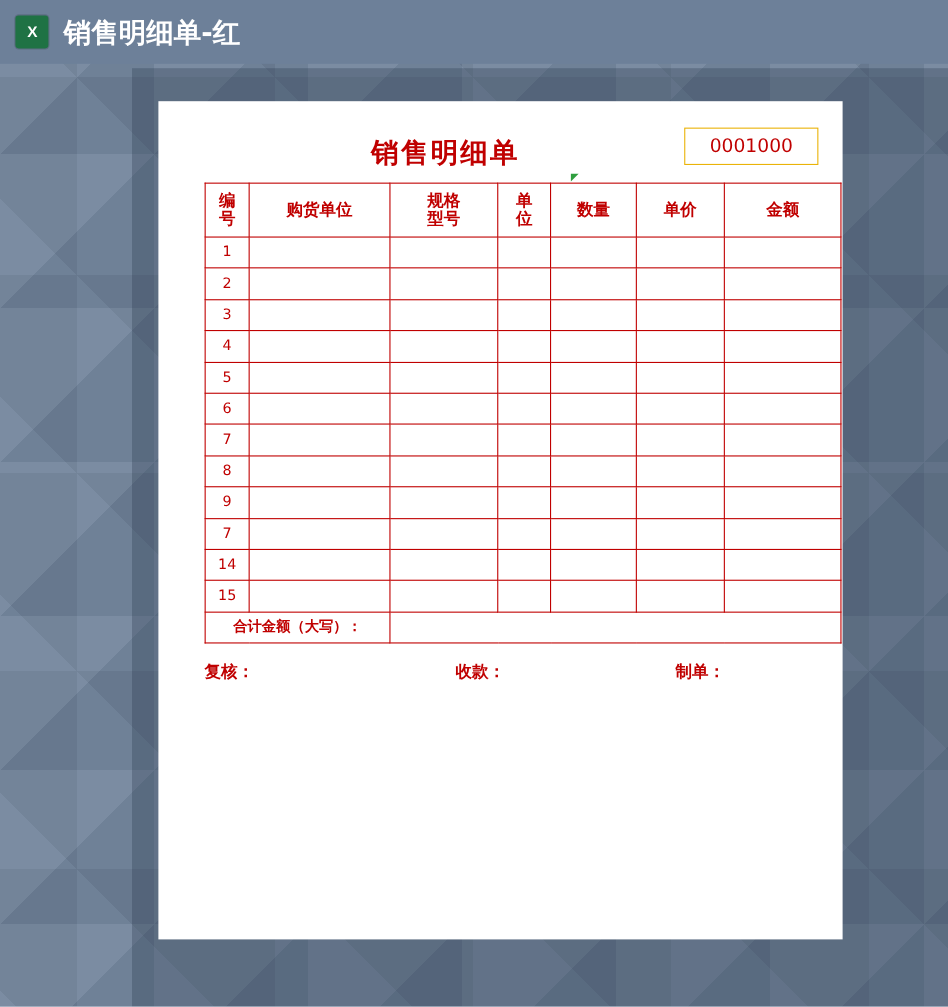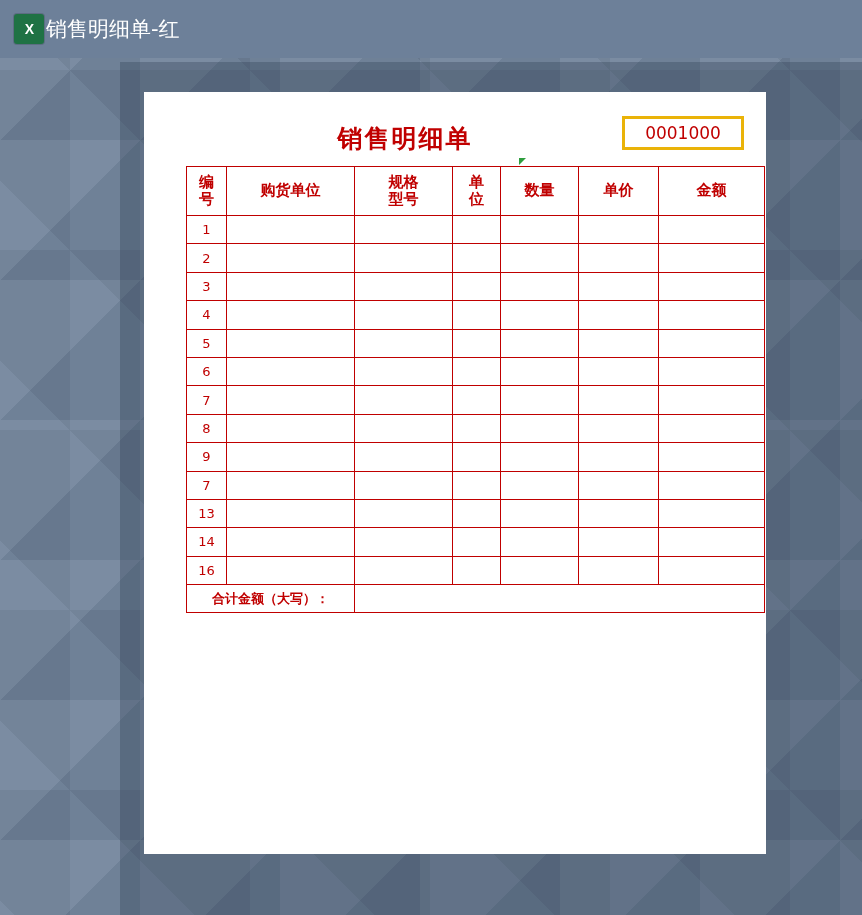--- a/index.html
+++ b/index.html
@@ -50,23 +50,24 @@
     box-shadow: 0 0 0 1px rgba(0,0,0,0.15);
   }
   .xls-icon span.glyph {
     font-family: "Liberation Sans", sans-serif;
     font-size: 14px;
     line-height: 1;
     letter-spacing: -1px;
   }
   .doc-title {
     color: #ffffff;
-    font-size: 21px;
-    margin-left: 2px;
-    font-family: "DejaVu Sans", sans-serif;
+    font-size: 25px;
+    margin-left: 14px;
+    font-family: "DejaVu Sans", sans-serif;
+    font-weight: bold;
   }
 
   
   .panel-shadow {
     position: absolute;
     left: 120px;
     top: 62px;
     width: 742px;
     height: 853px;
     background: rgba(40, 55, 75, 0.30);
@@ -108,21 +109,21 @@
     font-family: "DejaVu Sans", sans-serif;
     letter-spacing: 2px;
     padding-right: 120px;
   }
   .serial-box {
     position: absolute;
     right: 0;
     top: 6px;
     width: 122px;
     height: 34px;
-    border: 3px solid #eab308;
+    border: 1px solid #eab308;
     color: #c00000;
     font-size: 17px;
     display: flex;
     align-items: center;
     justify-content: center;
     background: #ffffff;
     box-sizing: border-box;
     font-family: "DejaVu Sans", sans-serif;
   }
   .green-mark {
@@ -344,48 +345,44 @@
         <tr>
           <td class="idx">7</td>
           <td></td>
           <td></td>
           <td></td>
           <td></td>
           <td></td>
           <td></td>
         </tr>
         <tr>
-          <td class="idx">13</td>
-          <td></td>
-          <td></td>
-          <td></td>
-          <td></td>
-          <td></td>
-          <td></td>
-        </tr>
-        <tr>
           <td class="idx">14</td>
           <td></td>
           <td></td>
           <td></td>
           <td></td>
           <td></td>
           <td></td>
         </tr>
         <tr>
-          <td class="idx">16</td>
+          <td class="idx">15</td>
           <td></td>
           <td></td>
           <td></td>
           <td></td>
           <td></td>
           <td></td>
         </tr>
         <tr class="total-row">
           <td class="total-label" colspan="2">合计金额（大写）：</td>
           <td colspan="5"></td>
         </tr>
       </tbody>
     </table>
 
+    <div class="footer-row">
+      <span class="foot-1">复核：</span>
+      <span class="foot-2">收款：</span>
+      <span class="foot-3">制单：</span>
+    </div>
 
   </div>
 </div>
 
 </body></html>

